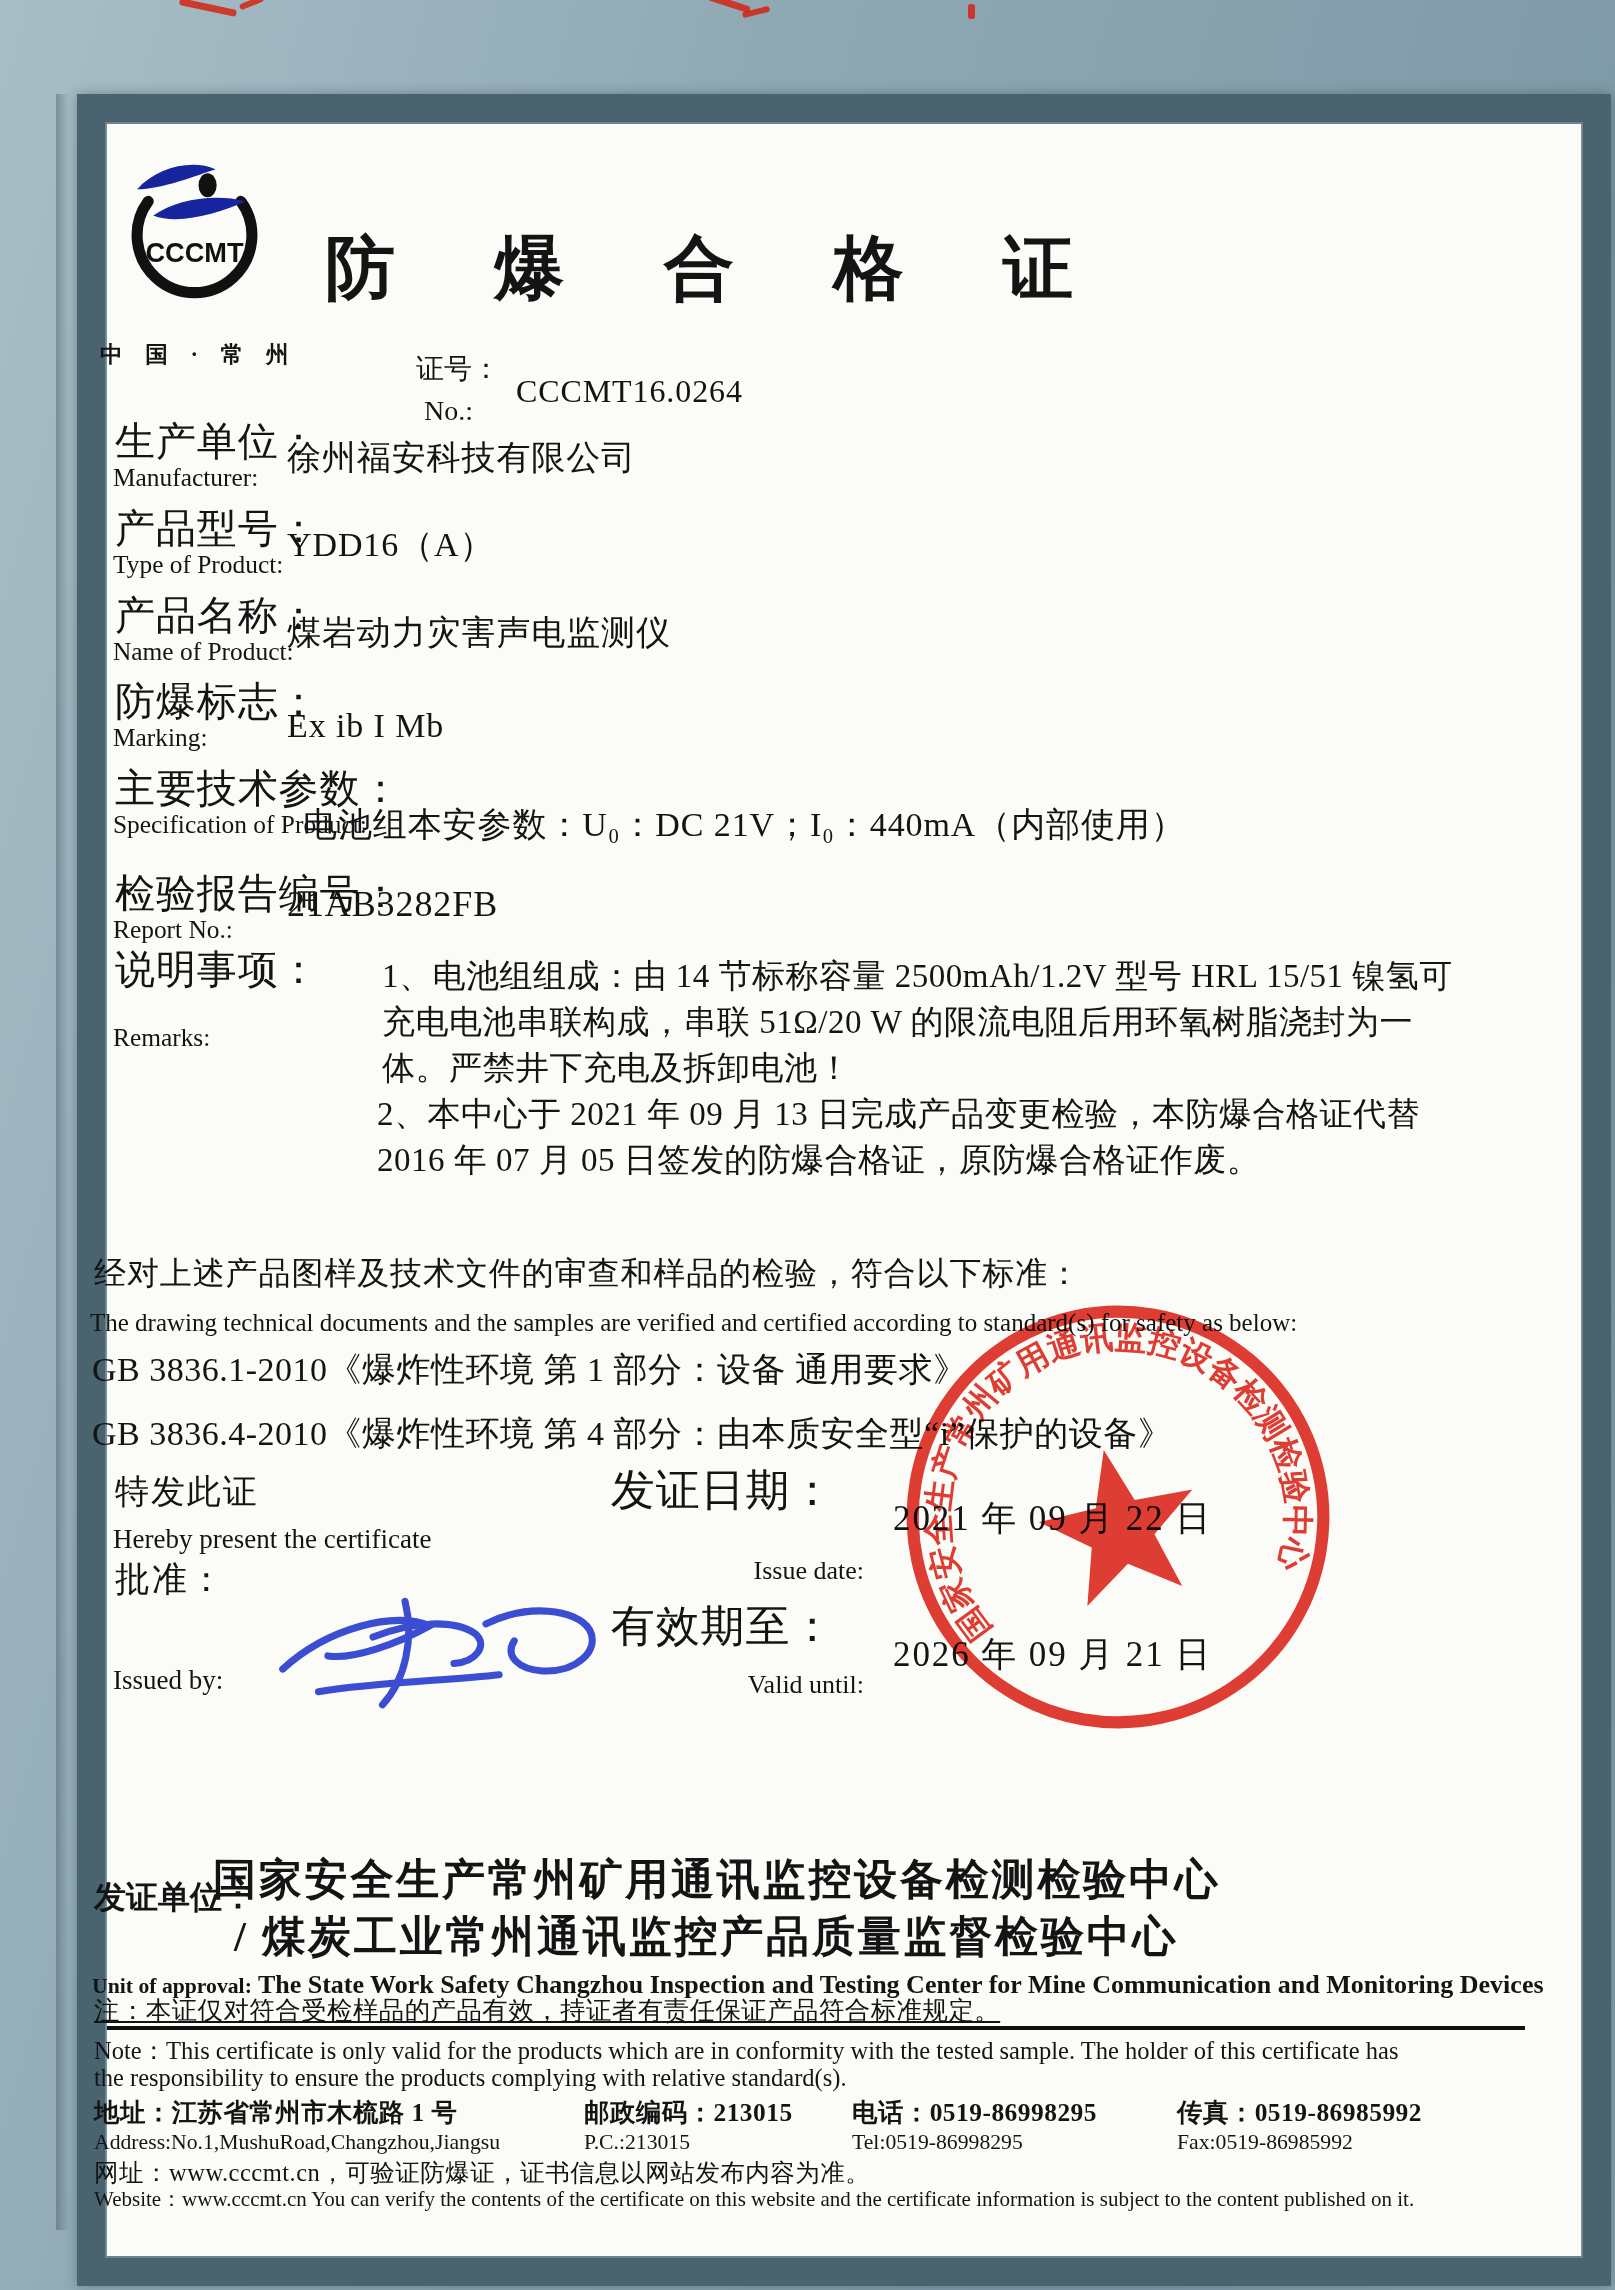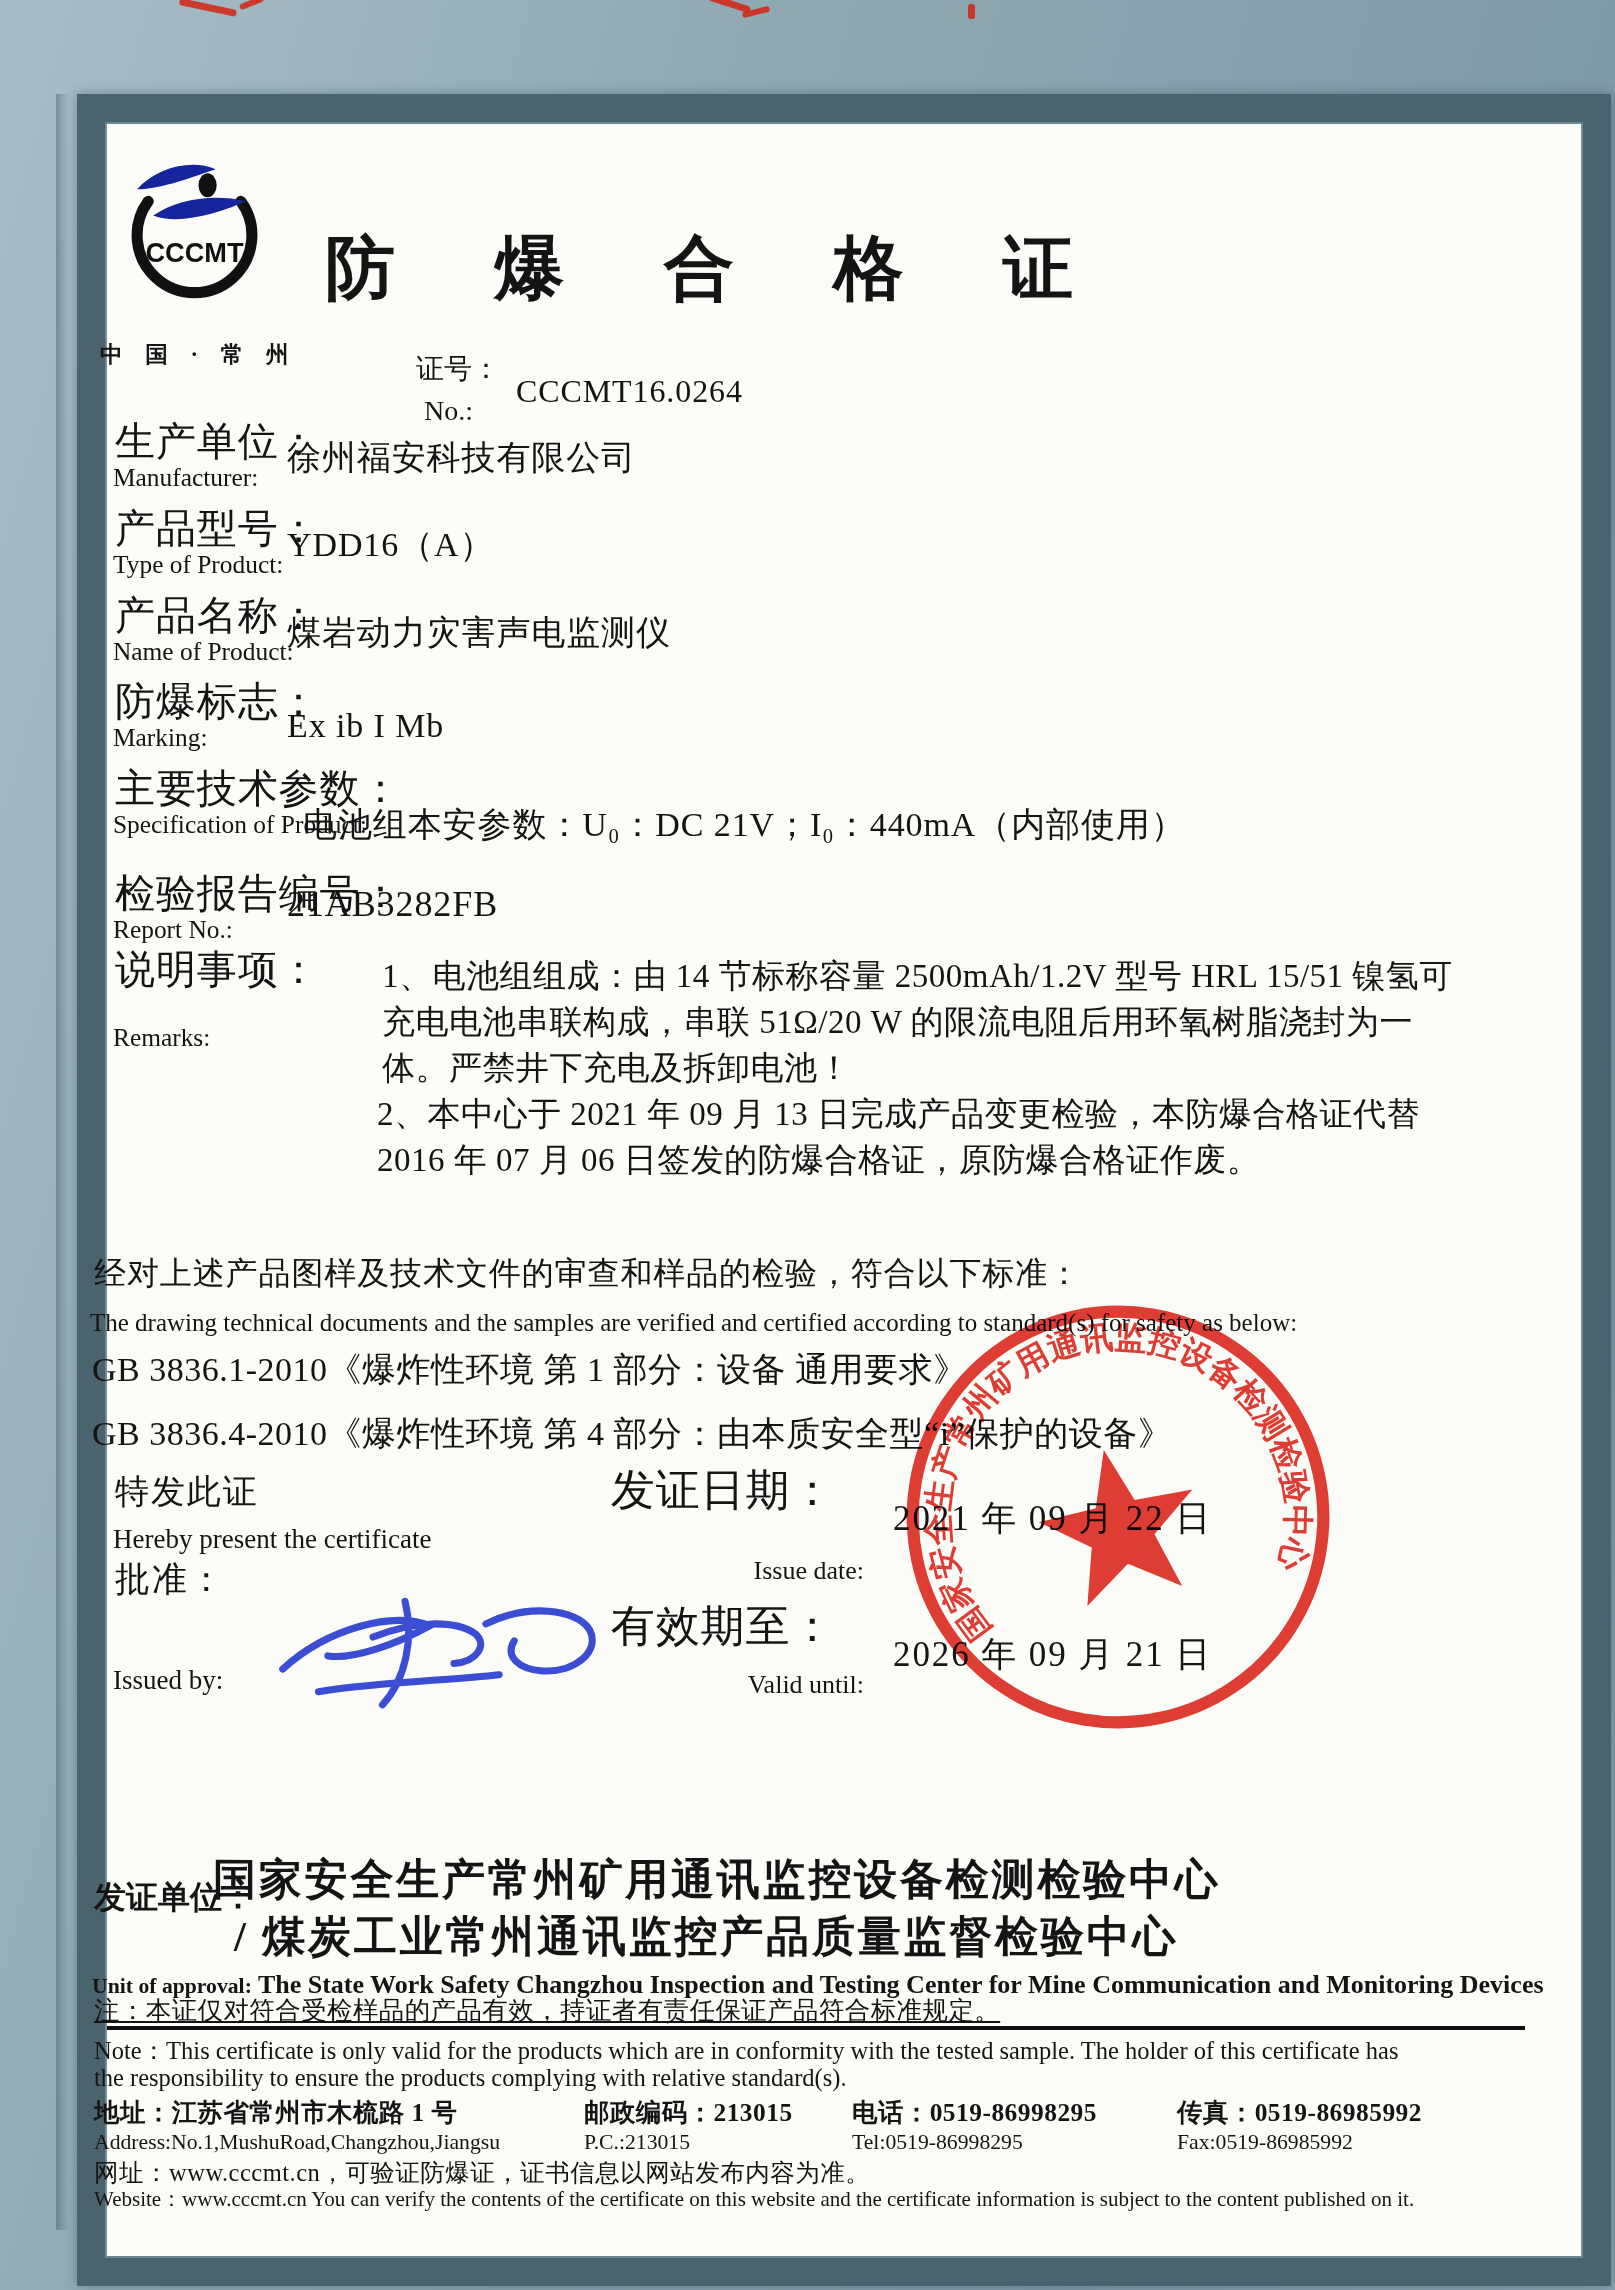--- a/index.html
+++ b/index.html
@@ -104,21 +104,21 @@
   <div class="t cn flabel-cn" style="left:115px;top:866px;">检验报告编号：</div>
   <div class="t en flabel-en" style="left:113px;top:915px;">Report No.:</div>
   <div class="t en fvalue" style="left:287px;top:883px;font-size:36px;">21AB3282FB</div>
 
   <div class="t cn flabel-cn" style="left:115px;top:942px;">说明事项：</div>
   <div class="t en flabel-en" style="left:113px;top:1023px;">Remarks:</div>
   <div class="t cn remark-line" style="left:382px;top:953px;">1、电池组组成：由 14 节标称容量 2500mAh/1.2V 型号 HRL 15/51 镍氢可</div>
   <div class="t cn remark-line" style="left:382px;top:999px;">充电电池串联构成，串联 51Ω/20 W 的限流电阻后用环氧树脂浇封为一</div>
   <div class="t cn remark-line" style="left:382px;top:1045px;">体。严禁井下充电及拆卸电池！</div>
   <div class="t cn remark-line" style="left:377px;top:1091px;">2、本中心于 2021 年 09 月 13 日完成产品变更检验，本防爆合格证代替</div>
-  <div class="t cn remark-line" style="left:377px;top:1137px;">2016 年 07 月 06 日签发的防爆合格证，原防爆合格证作废。</div>
+  <div class="t cn remark-line" style="left:377px;top:1137px;">2016 年 07 月 05 日签发的防爆合格证，原防爆合格证作废。</div>
 
   <div class="t cn std-intro-cn" style="left:94px;top:1252px;">经对上述产品图样及技术文件的审查和样品的检验，符合以下标准：</div>
   <div class="t en std-intro-en" style="left:90px;top:1309px;">The drawing technical documents and the samples are verified and certified according to standard(s) for safety as below:</div>
   <div class="t cn std-item" style="left:92px;top:1347px;">GB 3836.1-2010《爆炸性环境 第 1 部分：设备 通用要求》</div>
   <div class="t cn std-item" style="left:92px;top:1411px;">GB 3836.4-2010《爆炸性环境 第 4 部分：由本质安全型“i”保护的设备》</div>
   <div class="t cn grant-cn" style="left:115px;top:1469px;">特发此证</div>
   <div class="t en grant-en" style="left:113px;top:1524px;">Hereby present the certificate</div>
 
   <div class="t cn approve-cn" style="left:115px;top:1556px;">批准：</div>
   <div class="t en approve-en" style="left:113px;top:1665px;">Issued by:</div>

